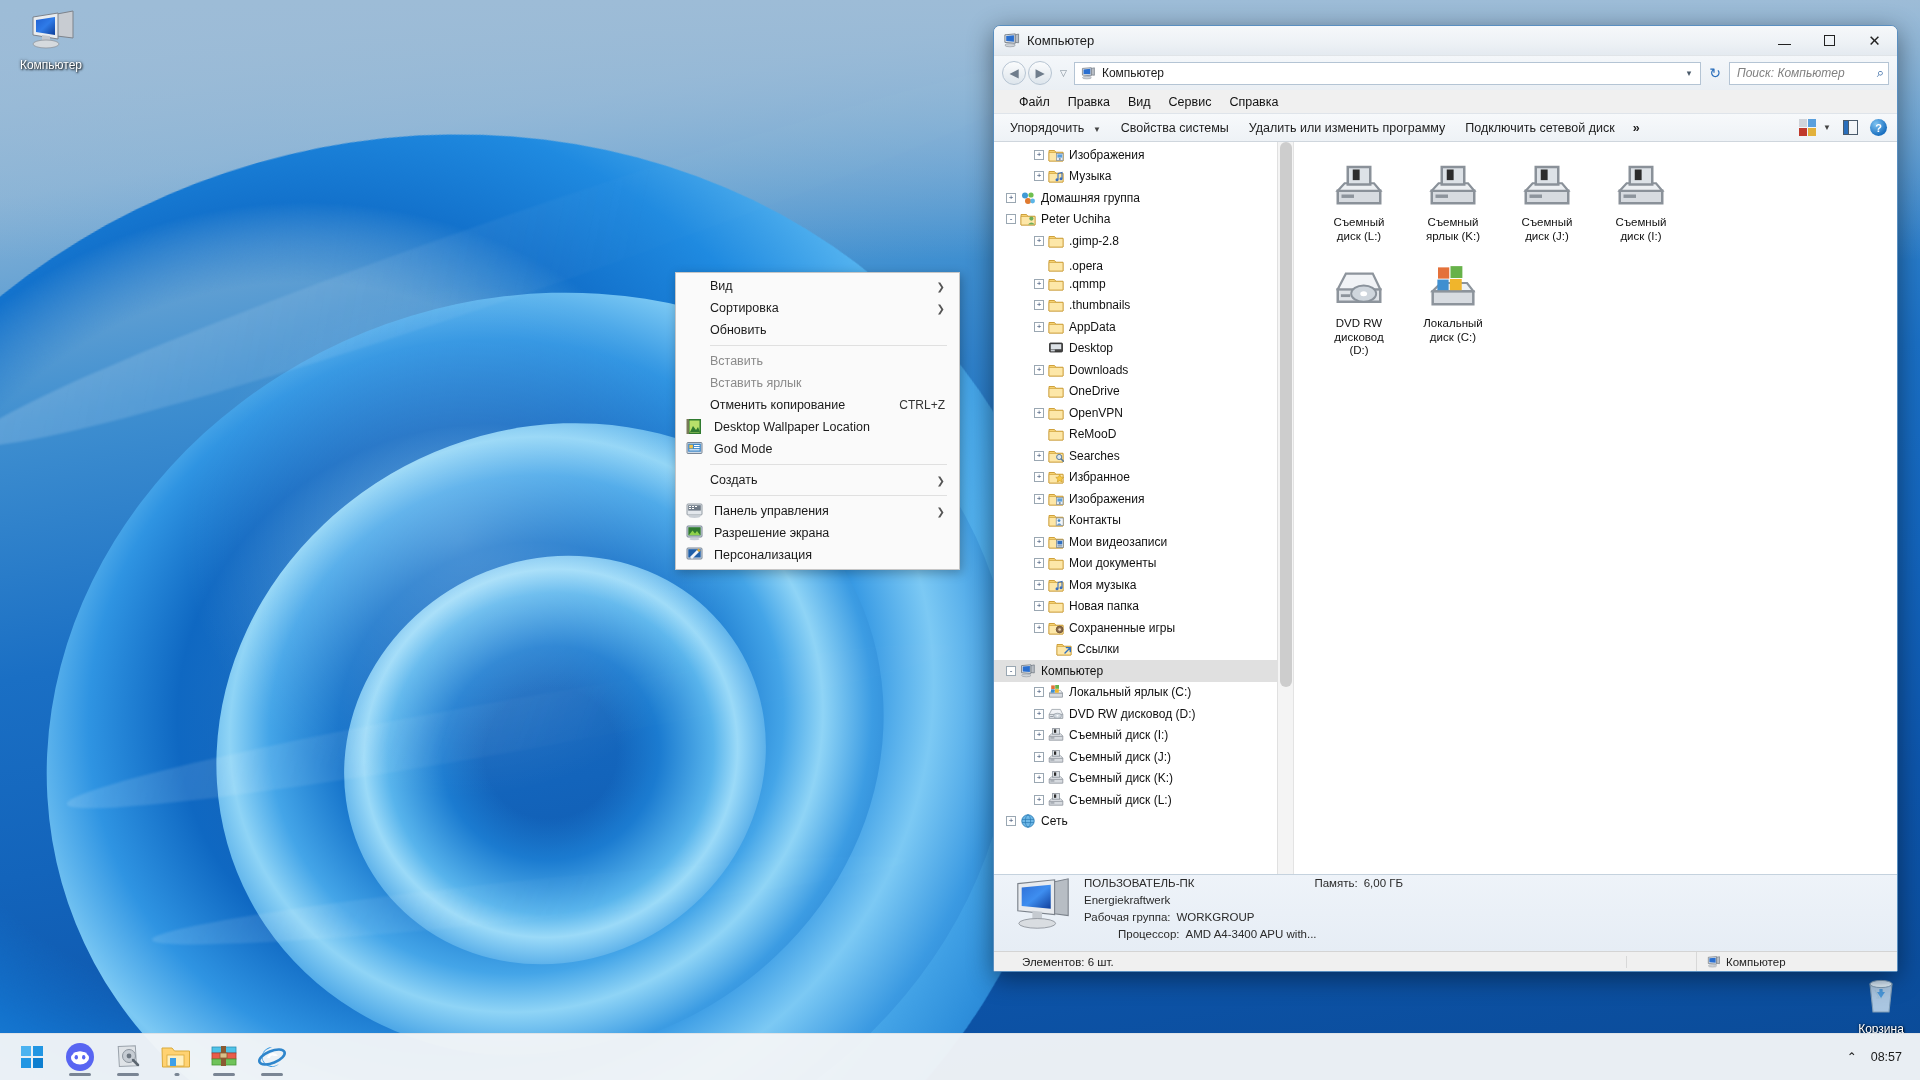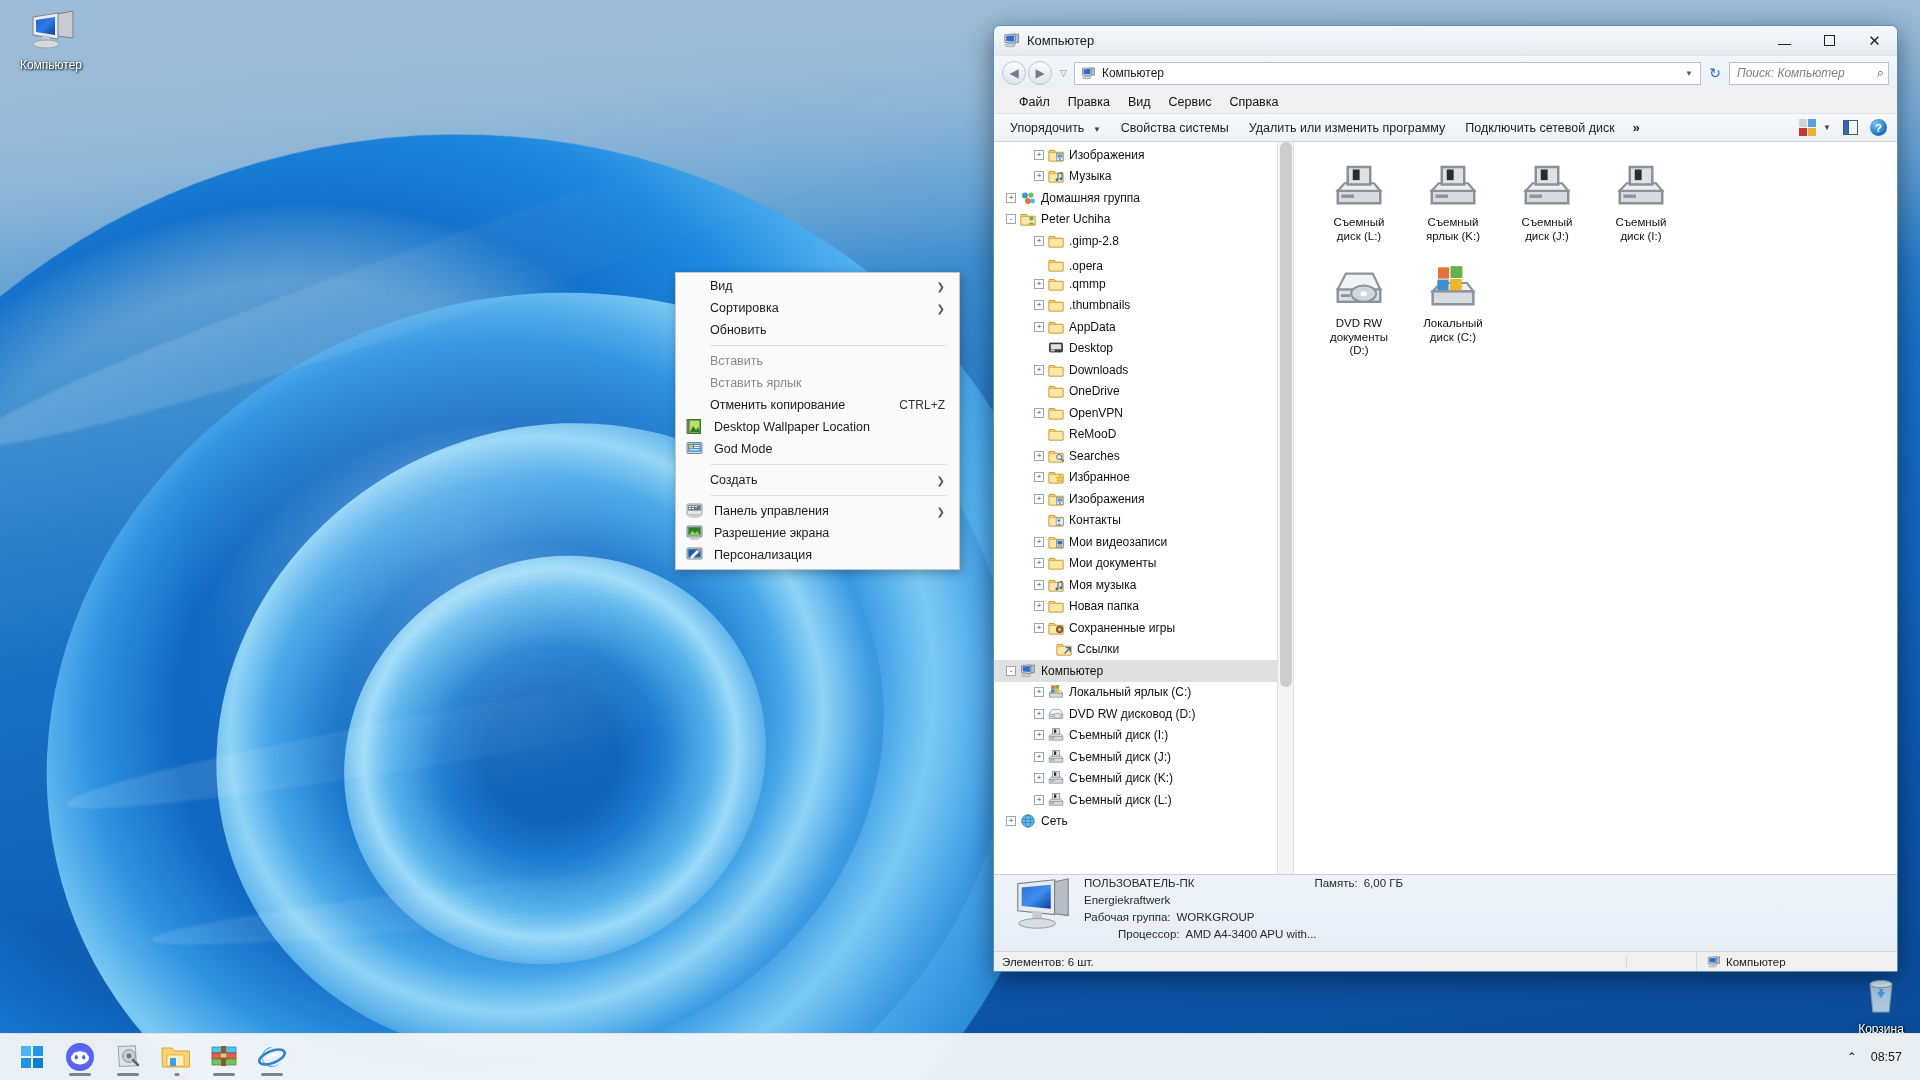--- a/index.html
+++ b/index.html
@@ -199,21 +199,21 @@
   .det-icon { width:62px; height:58px; margin-right: 10px;}
   .det-text { font-size:11.5px; color:#2a2a2a; line-height:17px; }
   .det-row { display:flex; }
   .det-col2 { margin-left: 120px; }
   .det-right { margin-left: 22px; }
 
   .statusbar {
     flex:0 0 20px; height:20px; background:#f0f0f0; border-top:1px solid #d4d4d4;
     display:flex; align-items:center; font-size:11.5px; color:#222;
   }
-  .st-l { padding-left:8px; flex:1; border-right:1px solid #d8d8d8; }
+  .st-l { padding-left:8px; flex:1; border-right:1px solid #d8d8d8;margin-left:20px; }
   .st-m { width: 70px; border-right:1px solid #d8d8d8; height:100%; }
   .st-r { width: 200px; display:flex; align-items:center; gap:5px; padding-left:10px; }
   .st-r .sic { width:14px;height:14px; }
 
   
   #ctxmenu {
     position:absolute; left: 675px; top: 272px; width: 285px;
     background:#fafafa; border:1px solid #c6c6c6;
     box-shadow: 2px 3px 10px rgba(0,0,0,.28);
     padding: 2px 0 3px 0; font-size: 12.5px; color:#1a1a1a;
@@ -759,21 +759,21 @@
               <svg viewBox="0 0 16 16" width="50" height="50">
                 <path d="M1.2 8.4 h13.6 v4 h-13.6 z" fill="#dfe3e8" stroke="#8d949c" stroke-width=".8"></path>
                 <path d="M1.2 8.4 l2.6 -5 h8.6 l2.4 5 z" fill="#f1f3f6" stroke="#8d949c" stroke-width=".7"></path>
                 <ellipse cx="9.5" cy="9.8" rx="4" ry="2.6" fill="#cfd6dd" stroke="#8a929b" stroke-width=".6"></ellipse>
                 <ellipse cx="9.5" cy="9.8" rx="1.1" ry=".8" fill="#fff"></ellipse>
                 <rect x="2.2" y="10" width="3" height=".9" fill="#8d949c"></rect>
               </svg>
             </div>
             <div class="dcap">
               <div>DVD RW</div>
-              <div>документы</div>
+              <div>дисковод</div>
               <div>(D:)</div>
             </div>
           </div>
           <div class="drive">
             <div class="dg">
               <svg viewBox="0 0 16 16" width="50" height="50">
                 <path d="M1.5 9 h13 v4.2 h-13 z" fill="#d8dce1" stroke="#8d949c" stroke-width=".8"></path>
                 <path d="M1.5 9 l2.6 -2.6 h8.4 l2 2.6 z" fill="#eef1f4" stroke="#8d949c" stroke-width=".7"></path>
                 <rect x="3.2" y="1.4" width="3.6" height="3.6" fill="#e4713a"></rect>
                 <rect x="7.2" y="1" width="3.8" height="3.8" fill="#67b24a"></rect>

